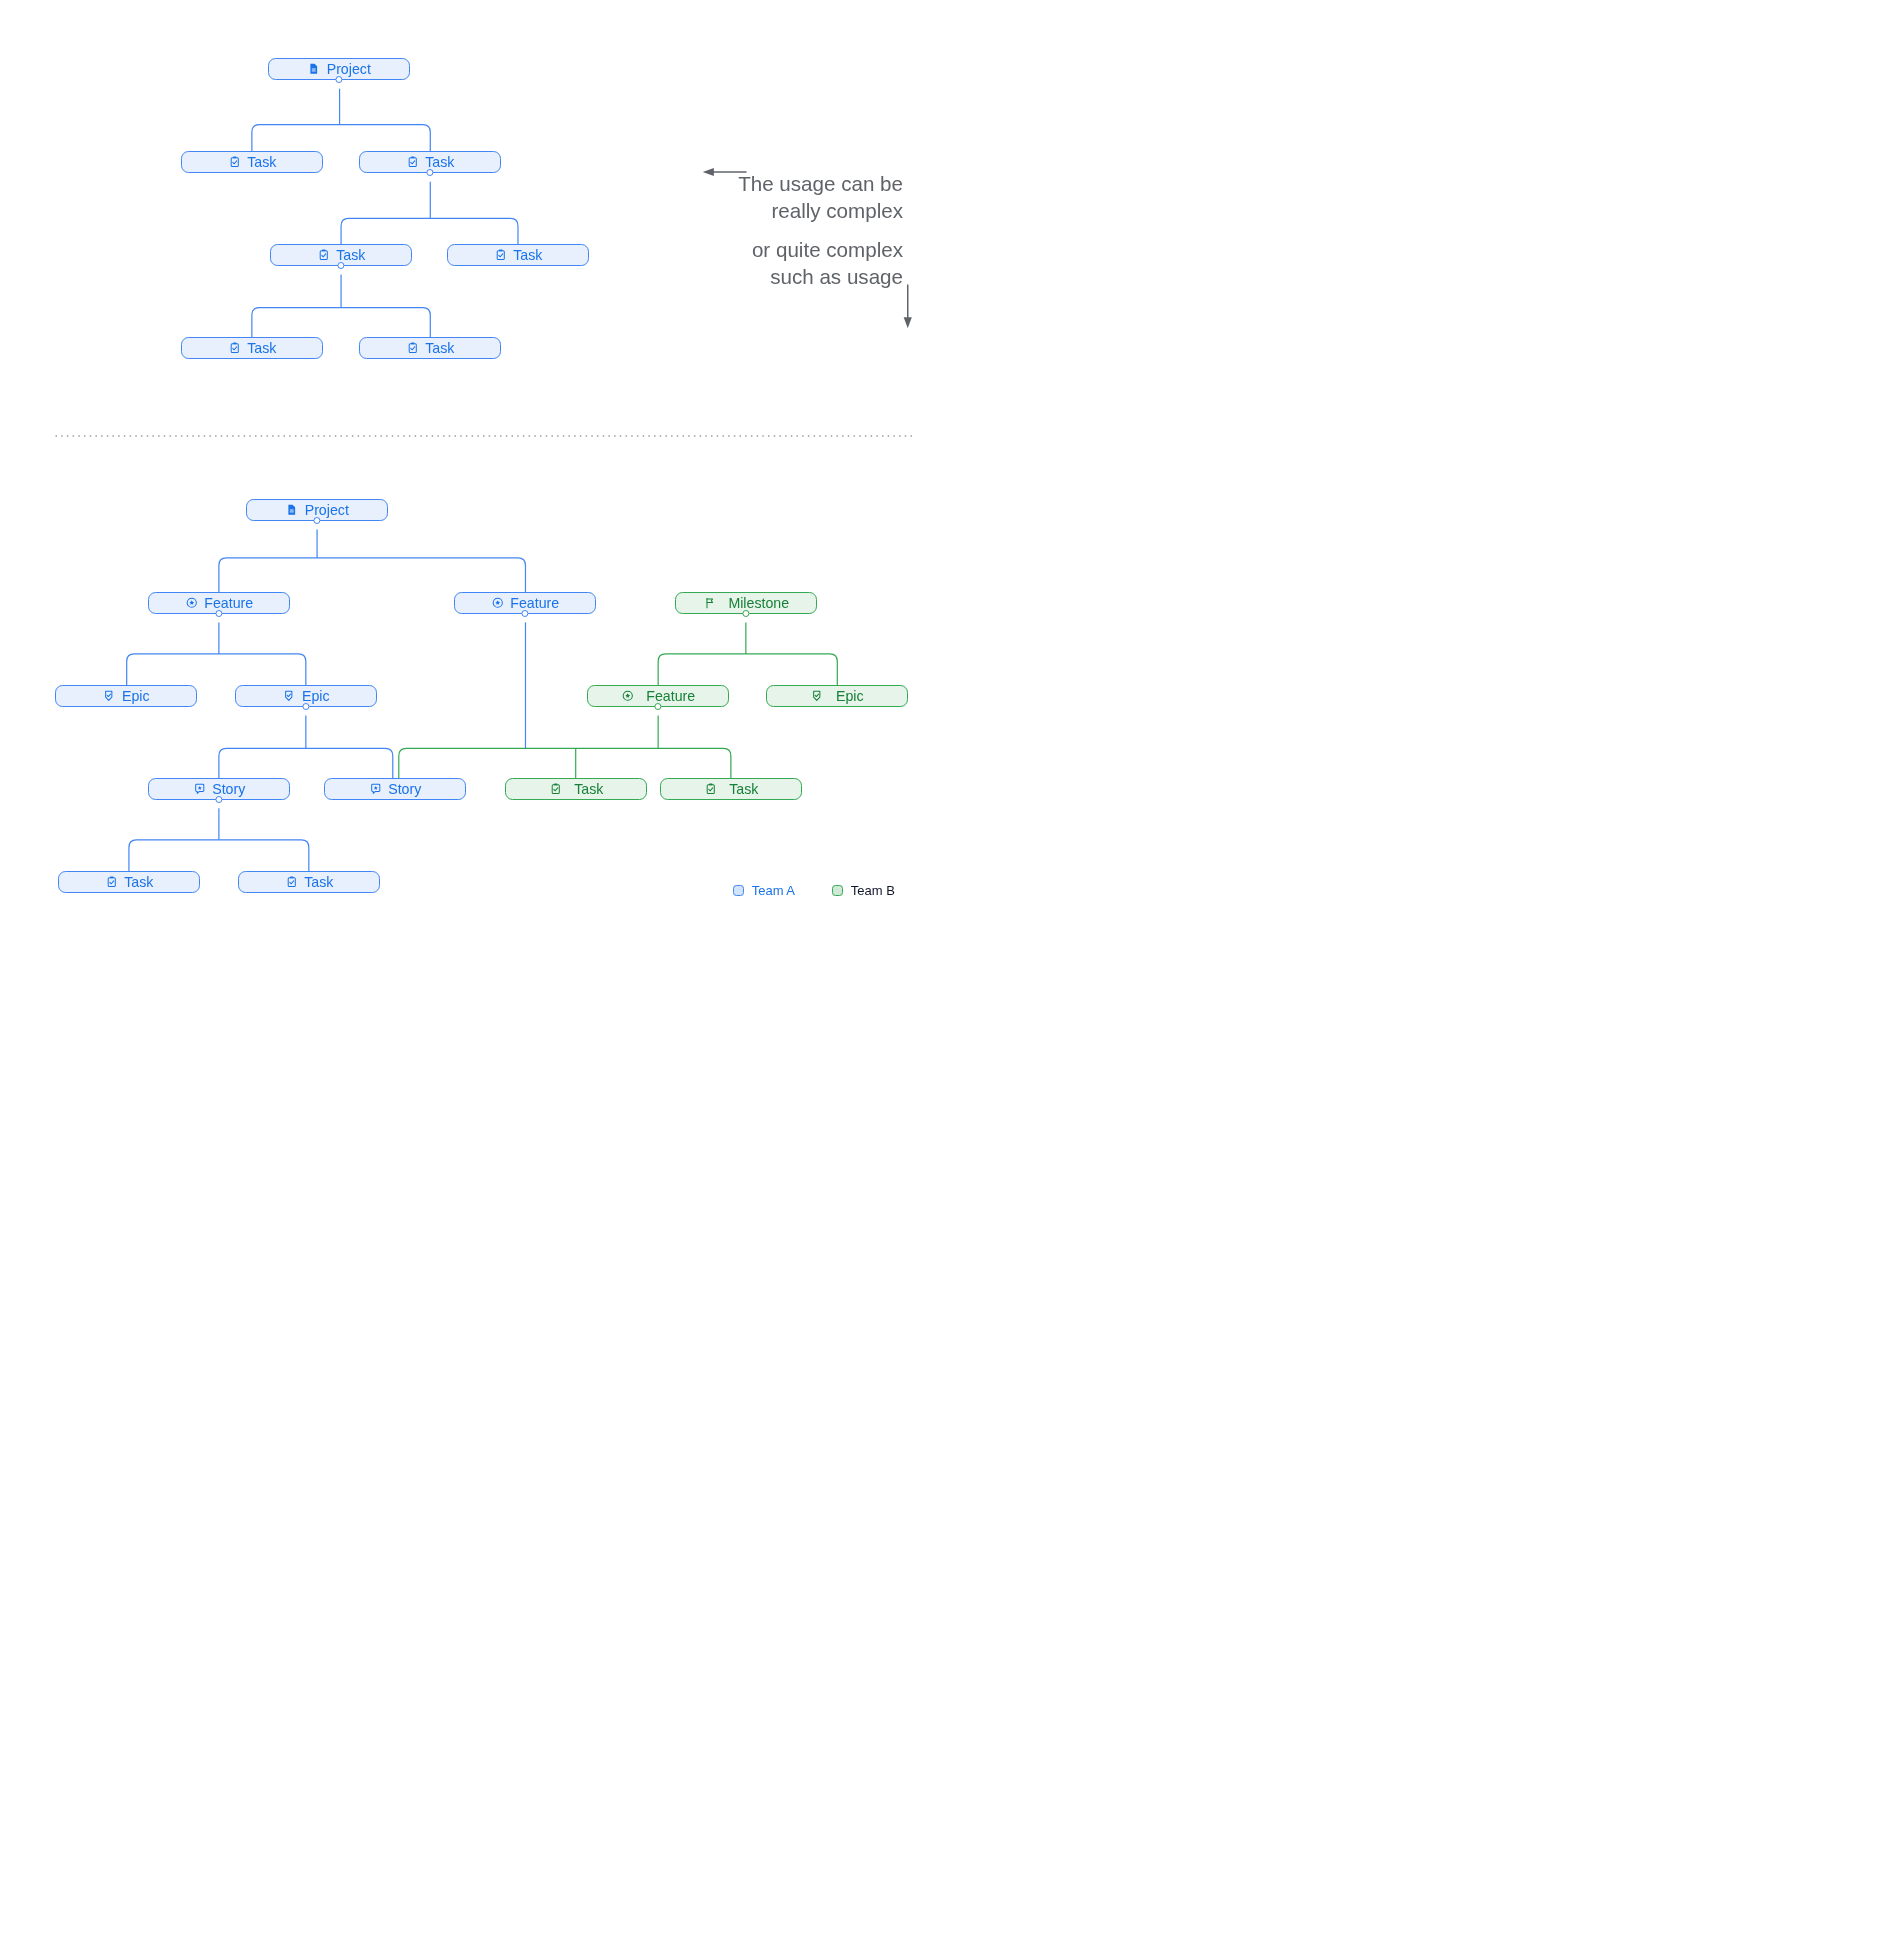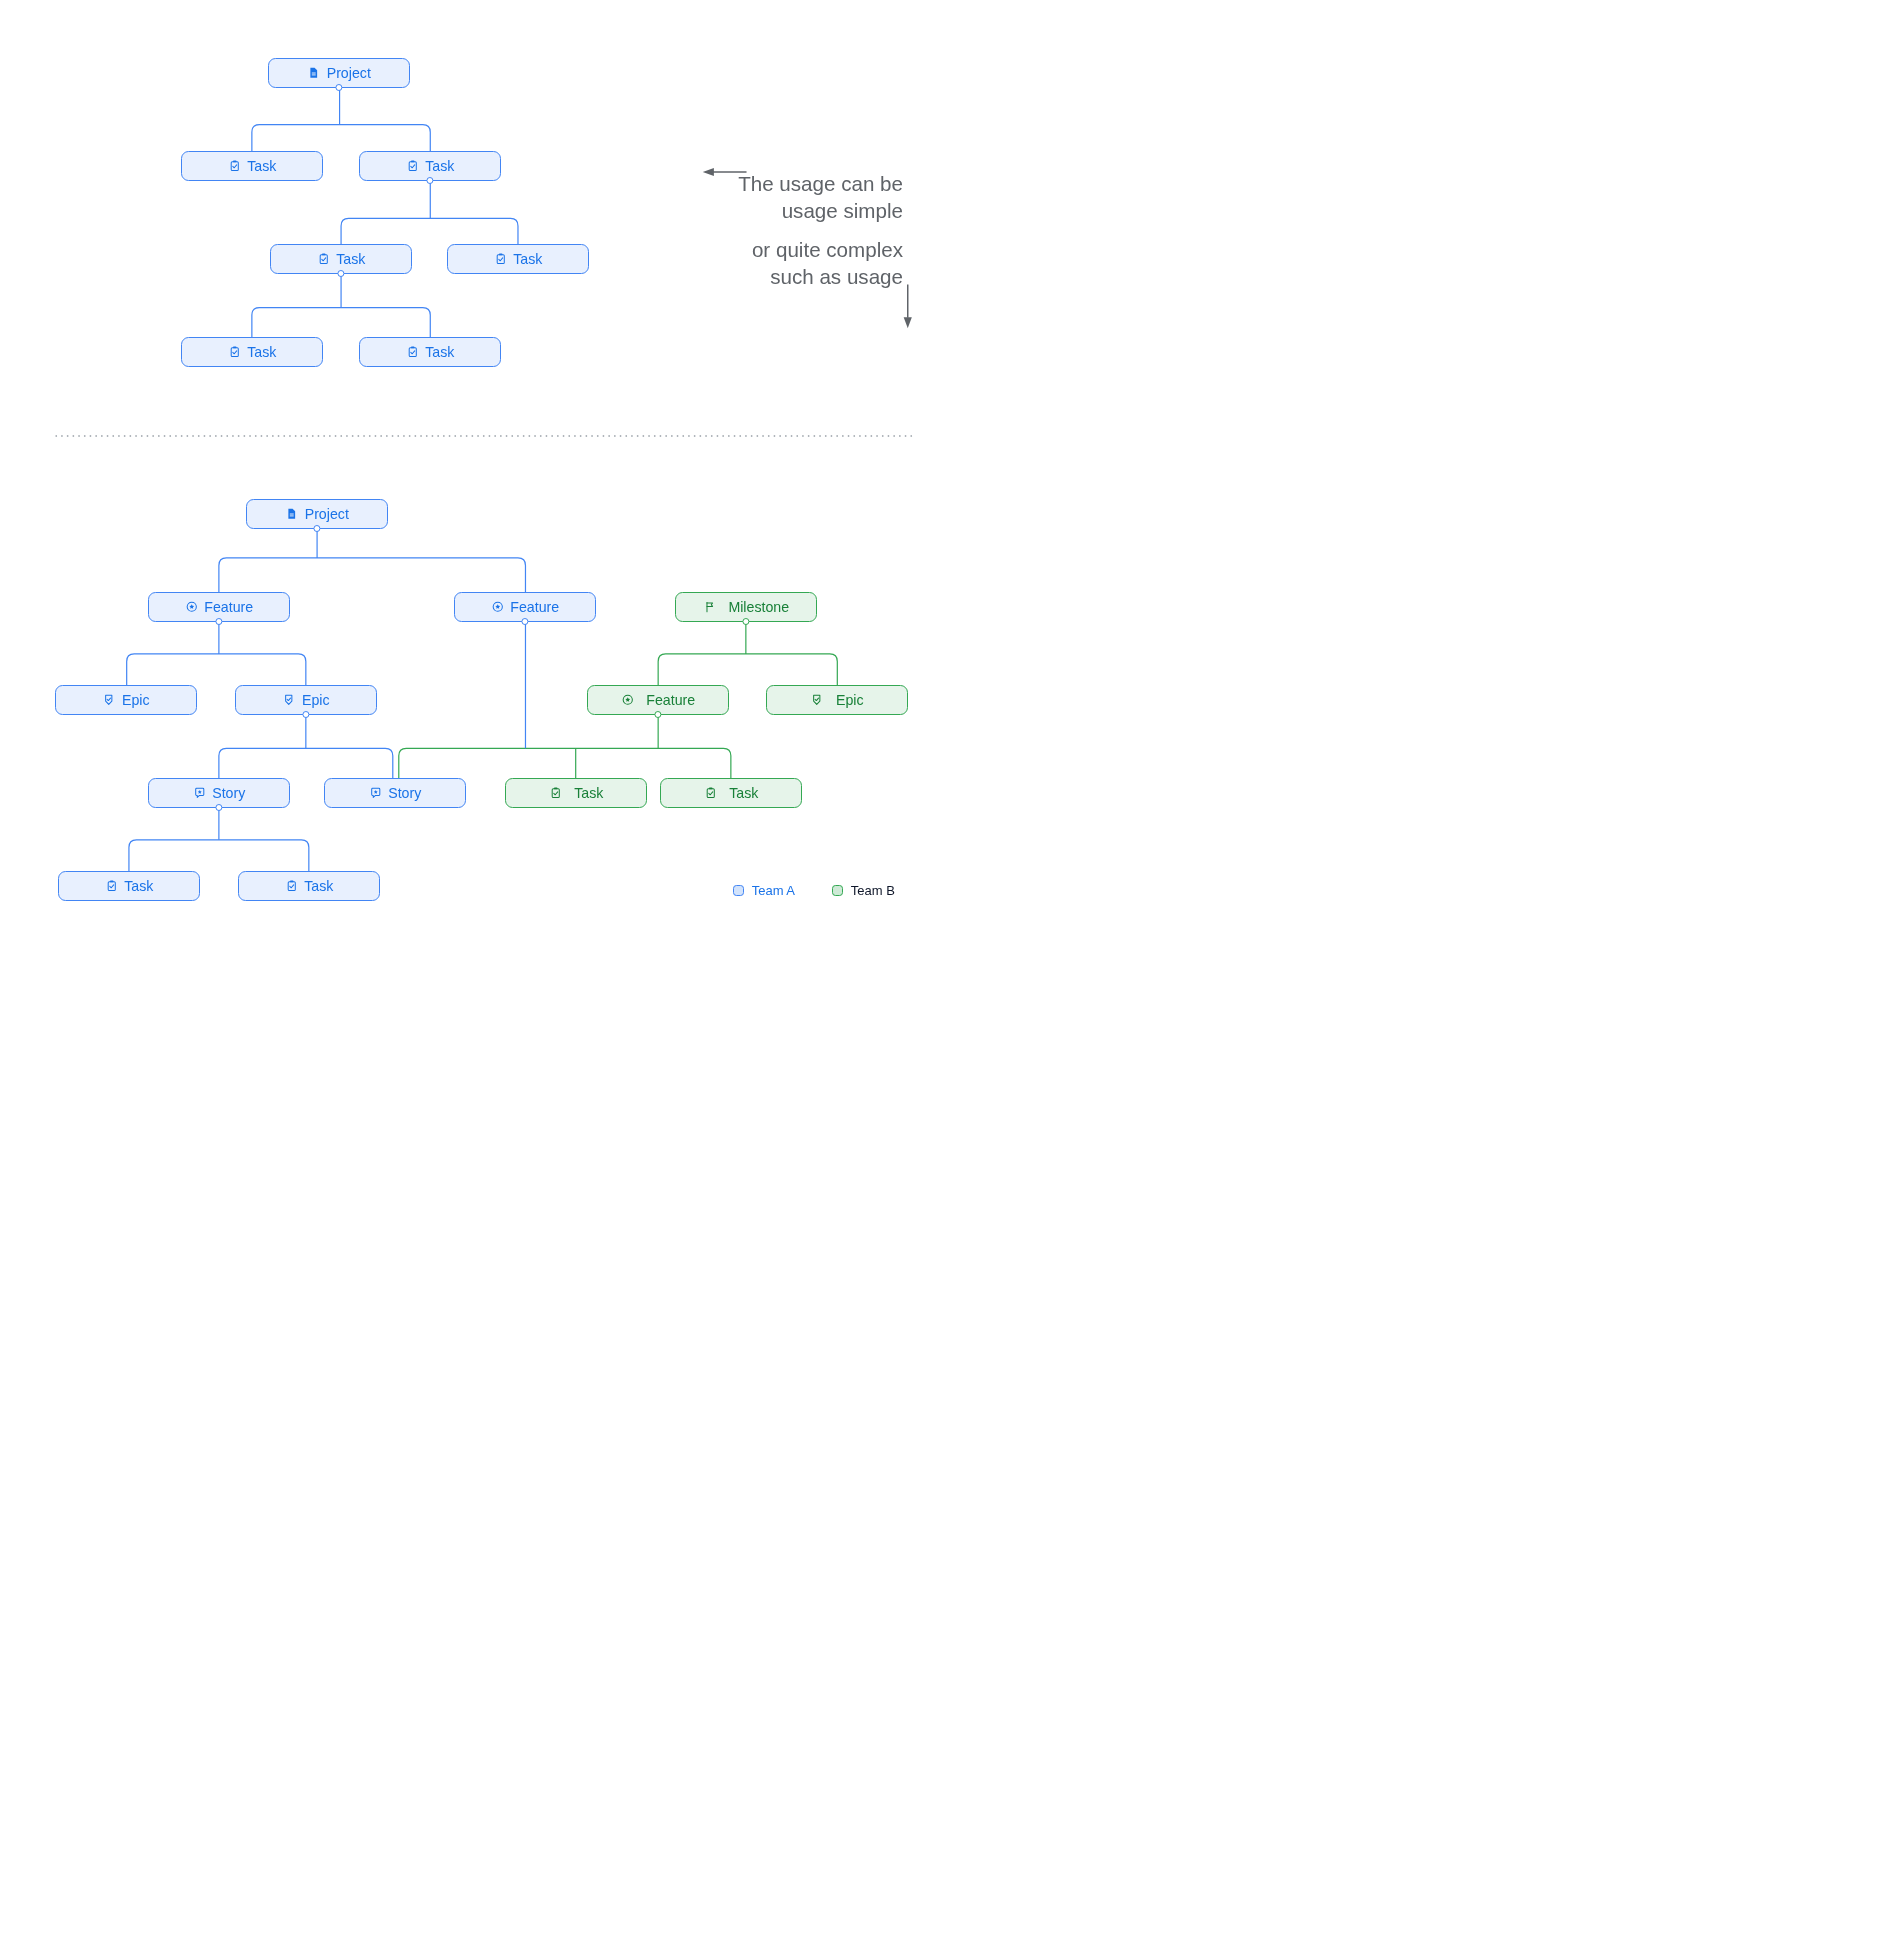--- a/index.html
+++ b/index.html
@@ -7,21 +7,21 @@
   #canvas{
     position:relative;
     width:949px;height:978px;
     background:#ffffff;
     font-family:"Liberation Sans", sans-serif;
     overflow:hidden;
   }
   #edges{position:absolute;left:0;top:0;z-index:0;}
   .node{
     position:absolute;
-    width:142px;height:30px;
+    width:142px;height:22px;
     box-sizing:border-box;
     border-radius:7.5px;
     display:flex;align-items:center;justify-content:center;
     gap:6px;
     font-size:14.2px;font-weight:500;
     z-index:2;
     border:1.1px solid;
   }
   .node.team-a{background:#e8f0fe;border-color:#4285f4;color:#1a73e8;}
   .node.team-b{background:#e6f4ea;border-color:#34a853;color:#188038;gap:12px;}
@@ -97,21 +97,21 @@
     <polygon points="1,8 16,2.5 16,13.5" fill="#5f6368"></polygon>
   </svg>
   <svg id="arrow-down" class="arrow" width="13.5" height="46" viewBox="0 0 18 62">
     <line x1="9" y1="2" x2="9" y2="47" stroke="#5f6368" stroke-width="2"></line>
     <polygon points="9,61 3.5,46 14.5,46" fill="#5f6368"></polygon>
   </svg>
 
   <div class="annotation">
     <p>
       <span>The usage can be</span><br>
-      <span>usage simple</span>
+      <span>really complex</span>
     </p>
     <p>
       <span>or quite complex</span><br>
       <span>such as usage</span>
     </p>
   </div>
 
   <svg id="separator" width="864" height="6" viewBox="0 0 1152 8">
     <line x1="3" y1="4" x2="1149" y2="4" stroke="#aab0b6" stroke-width="2.4" stroke-linecap="round" stroke-dasharray="0 7.6"></line>
   </svg>

